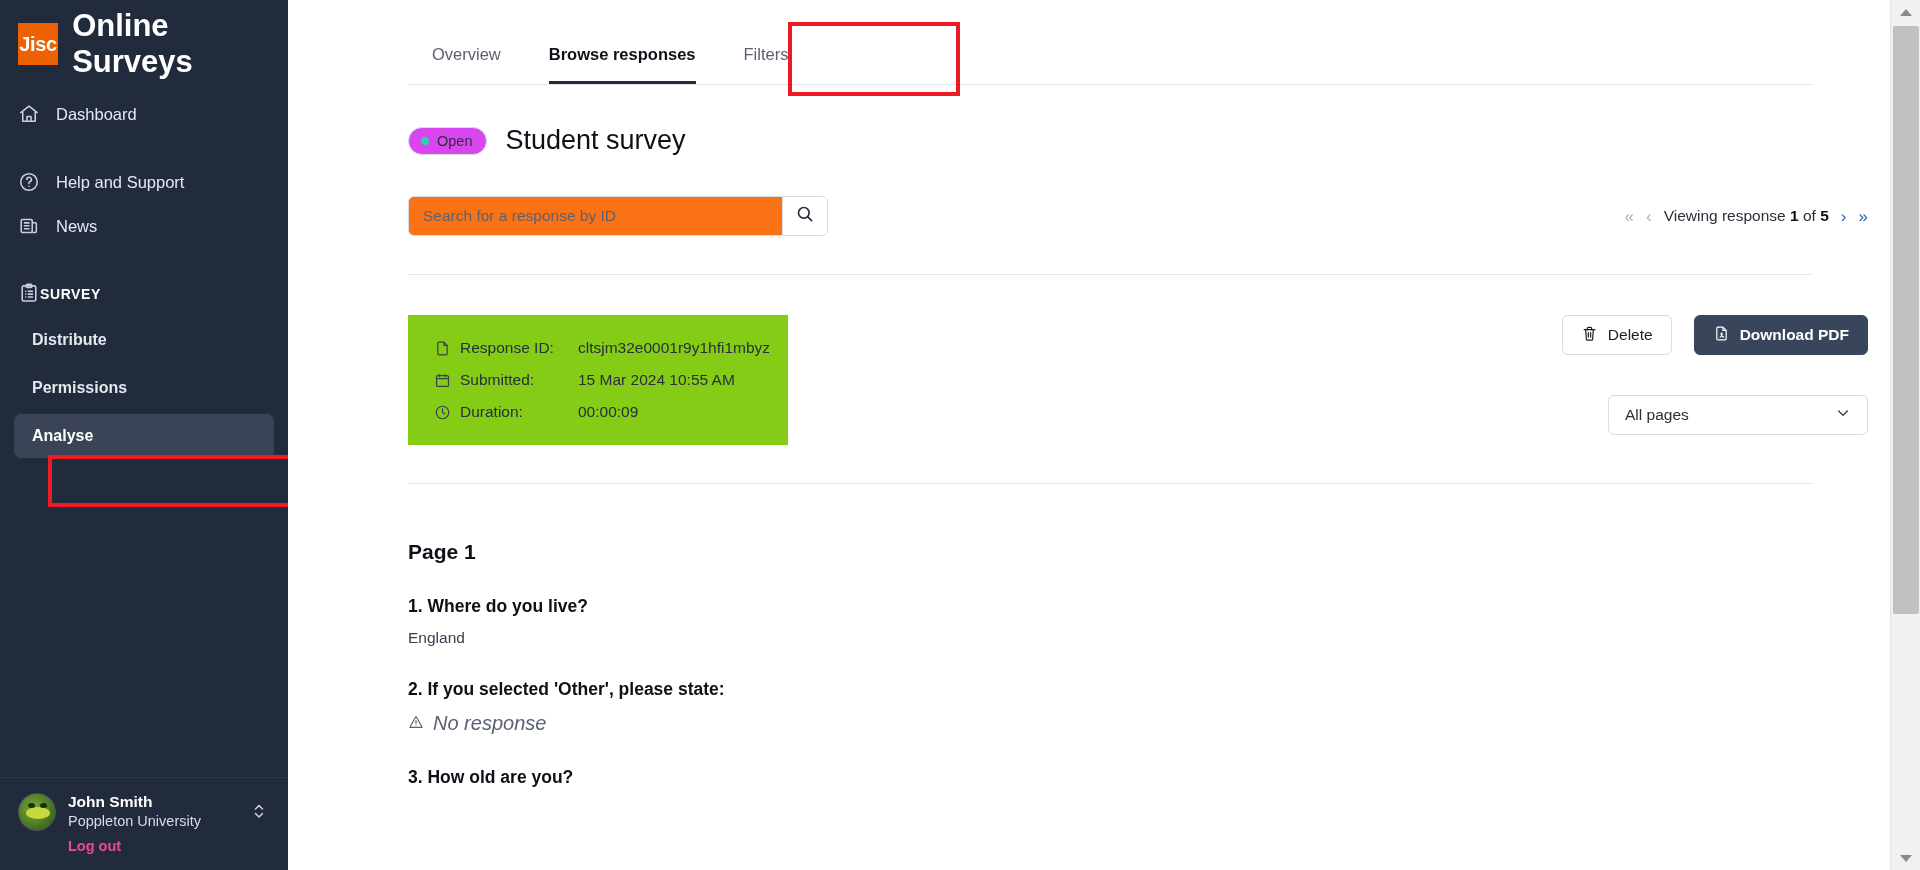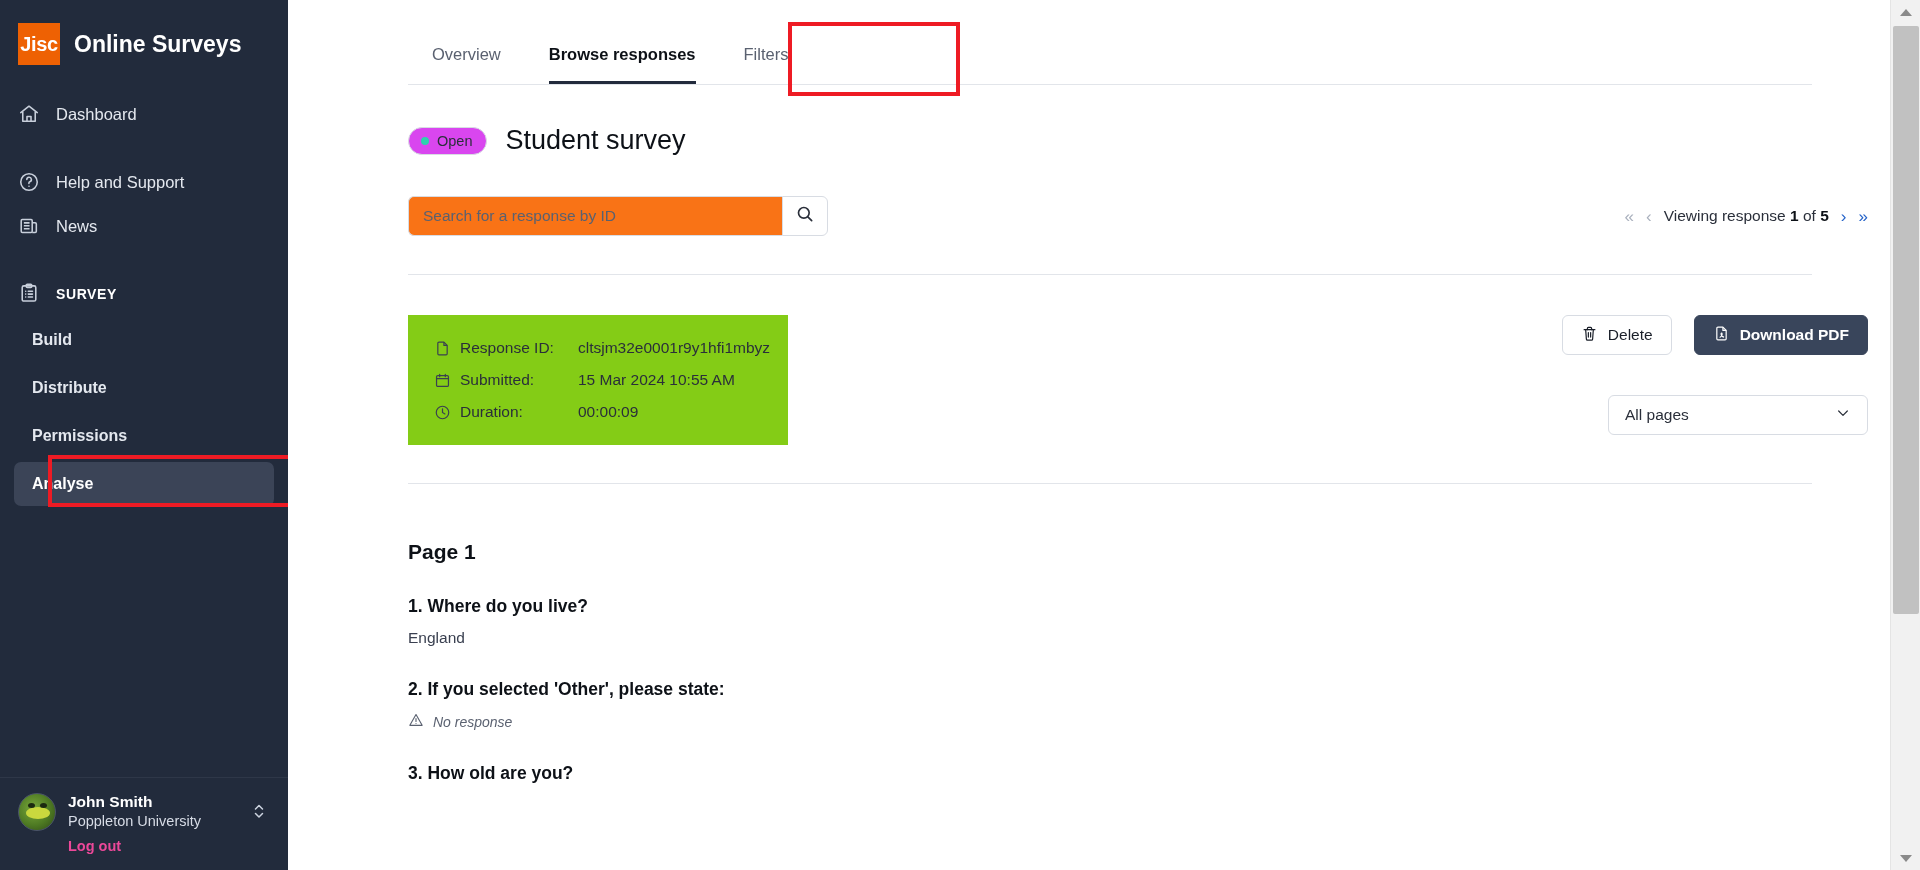--- a/index.html
+++ b/index.html
@@ -22,35 +22,35 @@
     display: flex; align-items: center; gap: 14px;
     padding: 18px 0 0 18px; height: 70px;
   }
   .logo-badge {
     background: #ee6103; color: #fff;
     font-weight: 700; font-size: 20px;
     width: 42px; height: 42px;
     display: flex; align-items: center; justify-content: center;
     letter-spacing: -0.3px;
   }
-  .brand-title { color: #ffffff; font-size: 23px; font-weight: 700; }
+  .brand-title { color: #ffffff; font-size: 31px; font-weight: 700; }
 
   .nav-top { margin-top: 22px; }
   .nav-item {
     display: flex; align-items: center; gap: 16px;
     height: 44px; padding: 0 18px;
     color: #e4e8ef; font-size: 16.5px;
     cursor: pointer;
   }
   .nav-item .ico { width: 22px; height: 22px; display: flex; align-items: center; justify-content: center; flex: 0 0 22px; }
   .nav-item .ico svg { display: block; }
   .nav-gap { height: 24px; }
 
   .section-head {
-    display: flex; align-items: center; gap: 16px;
+    display: flex; align-items: center; 
     height: 44px; padding: 0 18px;
     color: #ffffff; font-size: 14px; font-weight: 700; letter-spacing: 0.6px;
   }
   .sub-item {
     height: 44px; display: flex; align-items: center;
     margin: 2px 14px; padding: 0 18px; border-radius: 7px;
     color: #e4e8ef; font-size: 16px; font-weight: 600;
     cursor: pointer;
   }
   .sub-item.active { background: #3a4considered; }
@@ -167,21 +167,21 @@
     width: 260px; height: 40px; border: 1px solid #d8dce3; border-radius: 6px;
     background: #fff; display: flex; align-items: center; justify-content: space-between;
     padding: 0 16px; font-size: 15.5px; color: #2a2f3a; cursor: pointer;
   }
 
   .page-sec { margin-top: 56px; }
   .page-label { font-size: 21px; font-weight: 700; color: #0d1117; }
   .q { margin-top: 32px; }
   .q-text { font-size: 17.5px; font-weight: 700; color: #0d1117; }
   .q-ans { font-size: 15.5px; color: #3a4050; margin-top: 12px; }
-  .q-none { display: flex; align-items: center; gap: 9px; font-size: 14px; color: #5a6170; font-style: italic; margin-top: 12px; }
+  .q-none { display: flex; gap: 9px; font-size: 20px; color: #5a6170; font-style: italic; margin-top: 12px; }
 
   
   .scrollbar {
     position: absolute; right: 0; top: 0; width: 30px; height: 870px;
     background: #f1f1f1; border-left: 1px solid #e4e4e4;
   }
   .sb-up, .sb-down { position: absolute; left: 0; width: 30px; height: 24px; display: flex; align-items: center; justify-content: center; cursor: pointer; }
   .sb-up { top: 0; } .sb-down { bottom: 0; }
   .sb-thumb { position: absolute; left: 2px; top: 26px; width: 26px; height: 588px; background: #c1c1c1; border-radius: 2px; cursor: pointer; }
   .tri { width: 0; height: 0; border-left: 6px solid transparent; border-right: 6px solid transparent; }
@@ -241,23 +241,20 @@
         <svg width="22" height="22" viewBox="0 0 24 24" fill="none" stroke="#c8cfdb" stroke-width="1.7" stroke-linecap="round" stroke-linejoin="round">
             <rect x="4.6" y="4.2" width="14.8" height="16.6" rx="1.8"></rect>
             <rect x="9" y="2.4" width="6" height="3.6" rx="1.1"></rect>
             <path d="M8.4 10h.02M8.4 13.2h.02M8.4 16.4h.02"></path>
             <path d="M11.2 10h4.6M11.2 13.2h4.6M11.2 16.4h4.6"></path>
           </svg>
       </span>
       <span>SURVEY</span>
     </div>
 
-    <div class="sub-item">
-      <span>Build</span>
-    </div>
     <div class="sub-item">
       <span>Distribute</span>
     </div>
     <div class="sub-item">
       <span>Permissions</span>
     </div>
     <div class="sub-item active">
       <span>Analyse</span>
     </div>
 

